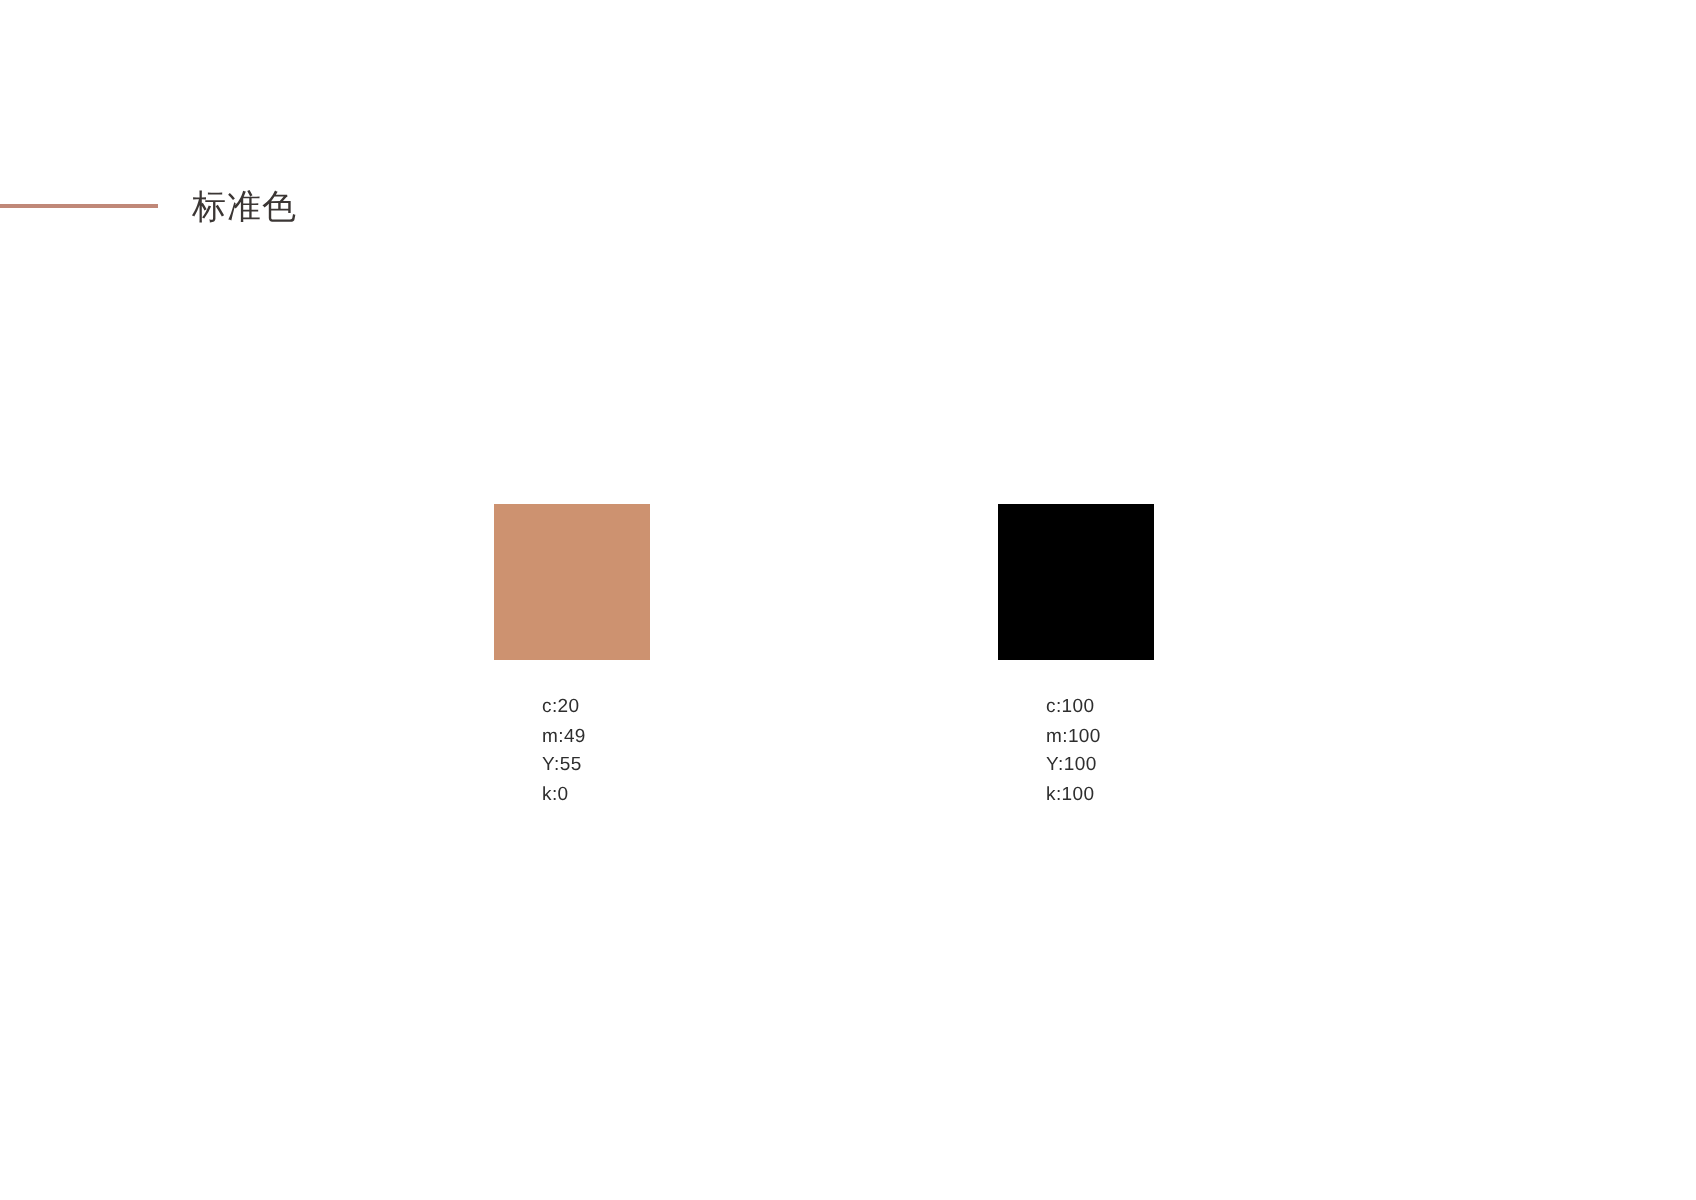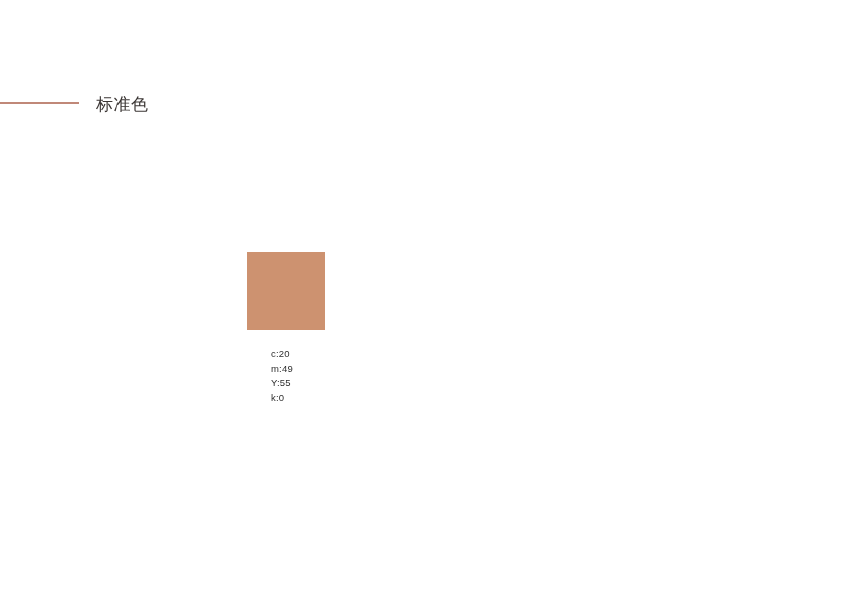--- a/index.html
+++ b/index.html
@@ -105,15 +105,24 @@
       <div class="swatch-chip" style="background-color: rgb(205, 146, 112);"></div>
       <div class="swatch-values">
         <span class="val-line">c:20</span>
         <span class="val-line">m:49</span>
         <span class="val-line">Y:55</span>
         <span class="val-line">k:0</span>
       </div>
     </div>
 
 
+    <div class="swatch-group" id="swatch-group-2">
+      <div class="swatch-chip" style="background-color: rgb(0, 0, 0);"></div>
+      <div class="swatch-values">
+        <span class="val-line">c:100</span>
+        <span class="val-line">m:100</span>
+        <span class="val-line">Y:100</span>
+        <span class="val-line">k:100</span>
+      </div>
+    </div>
 
   </div>
 </div>
 
 </body></html>

